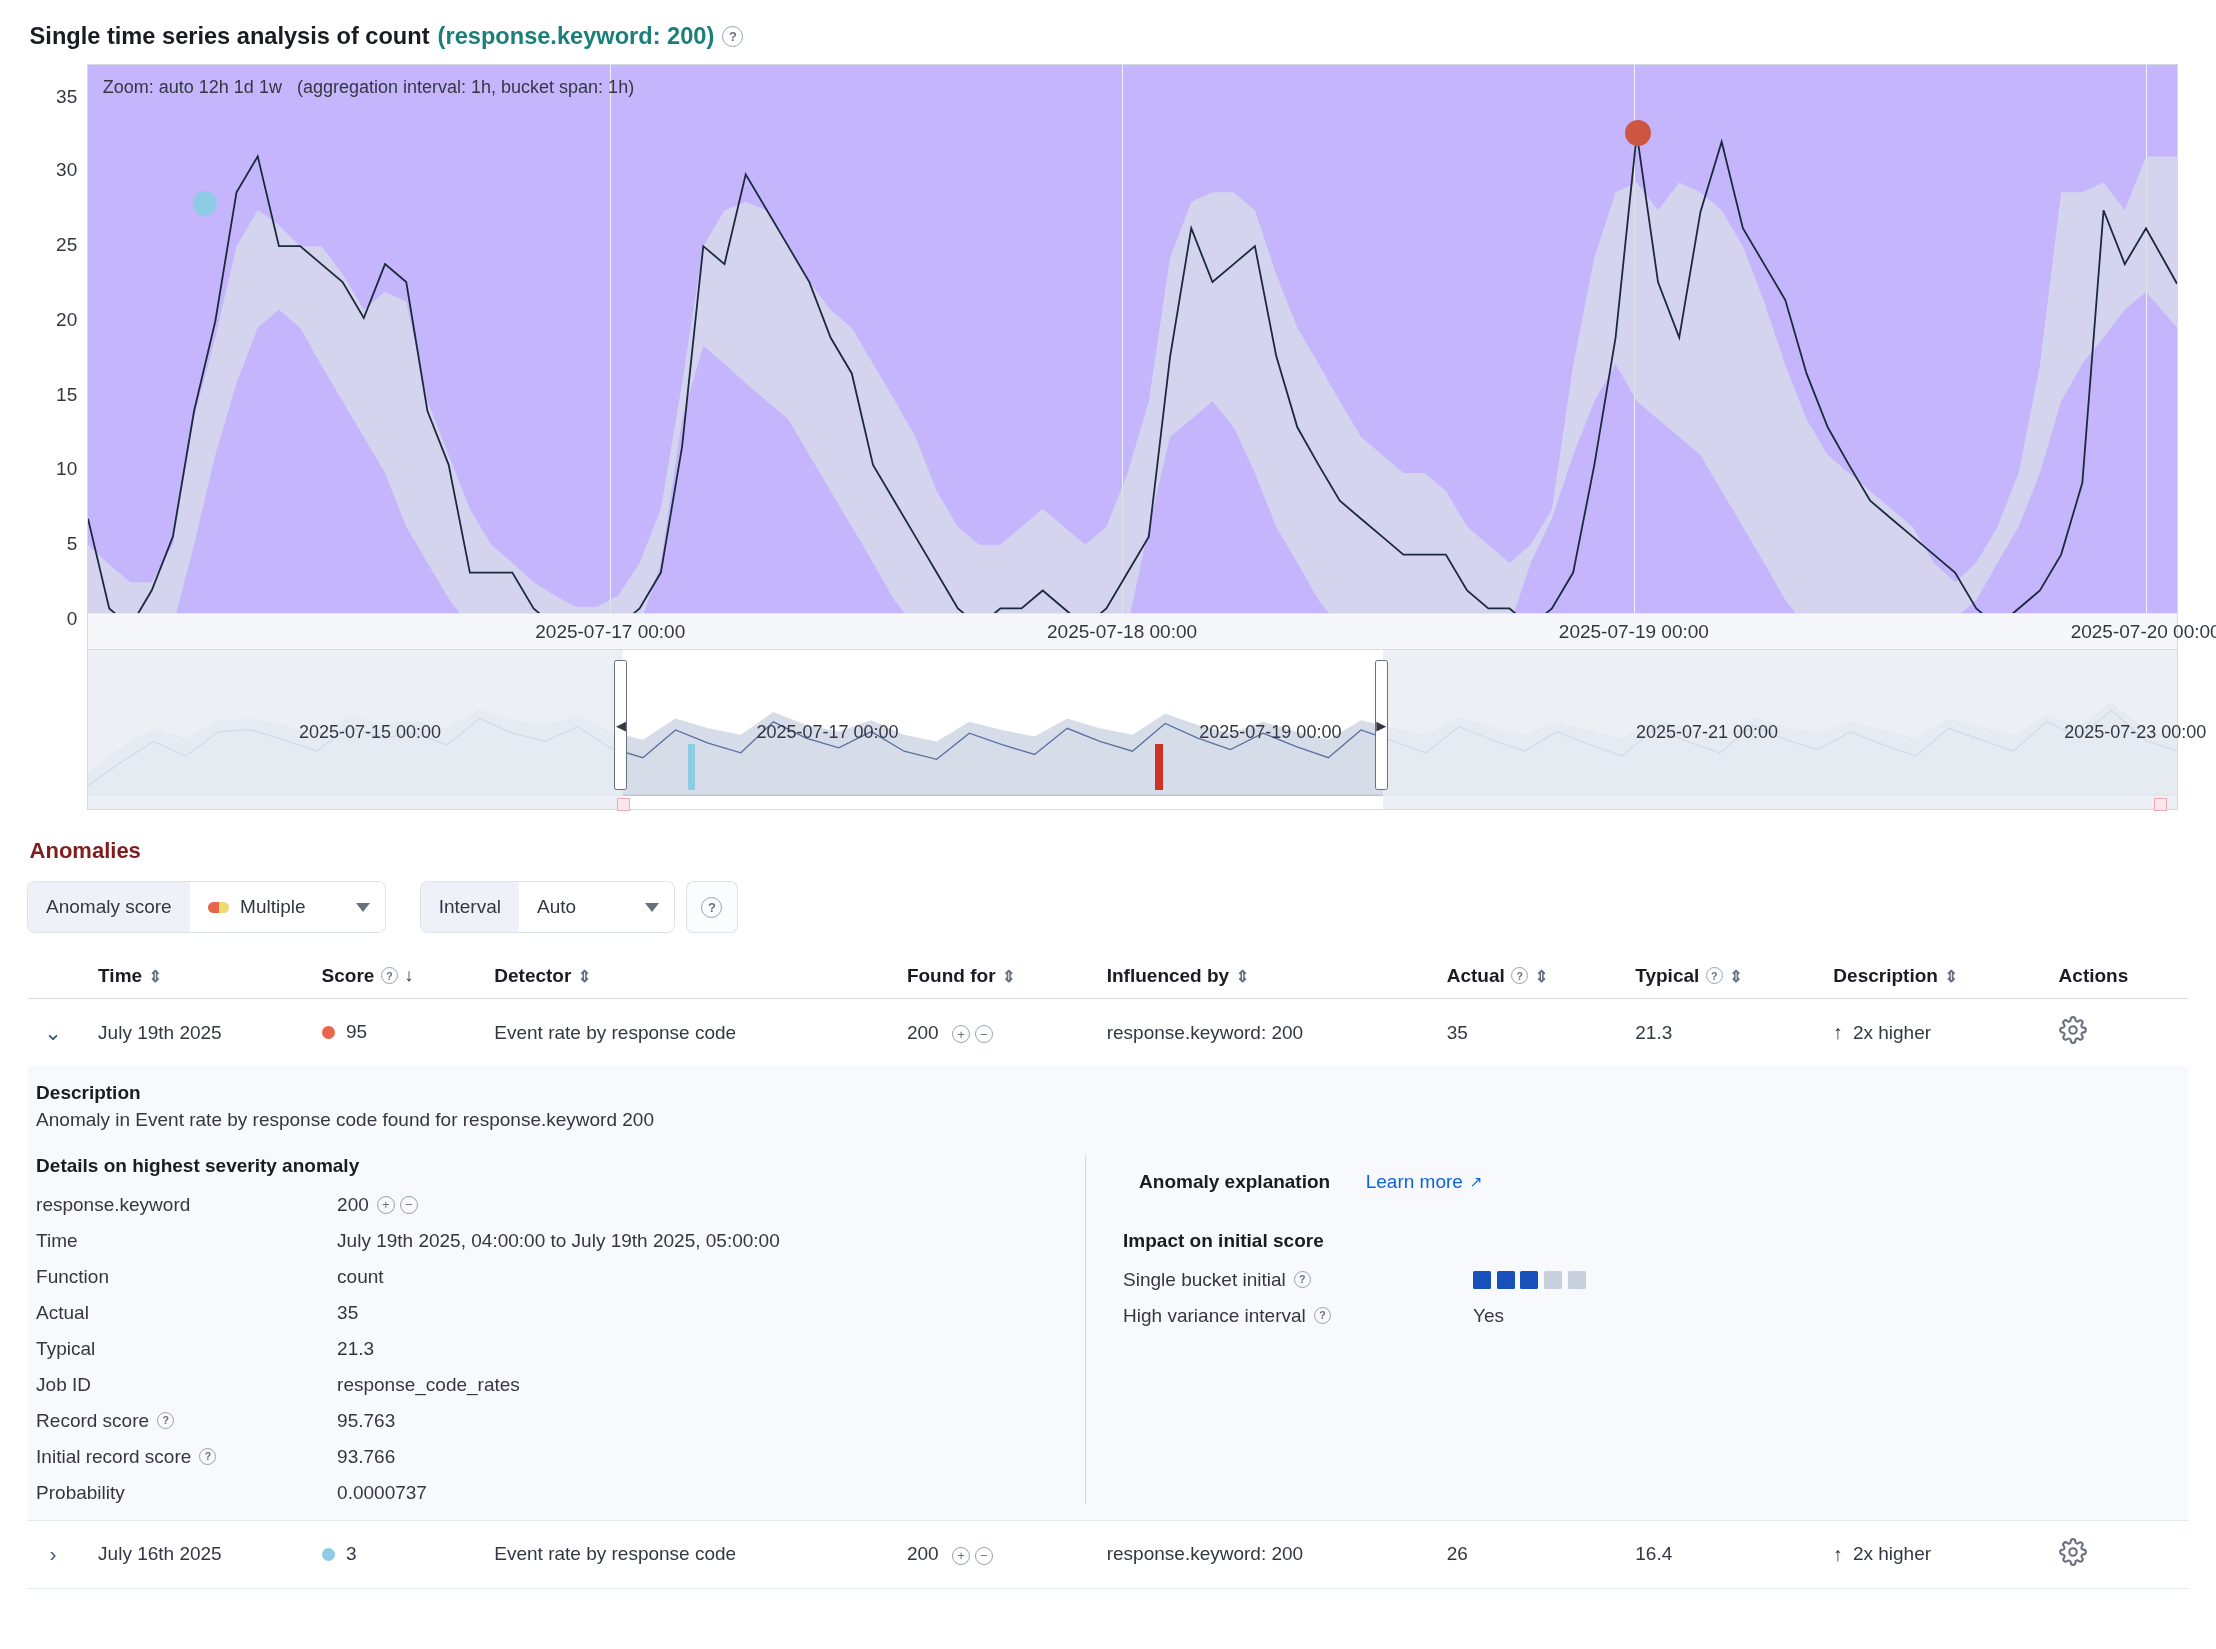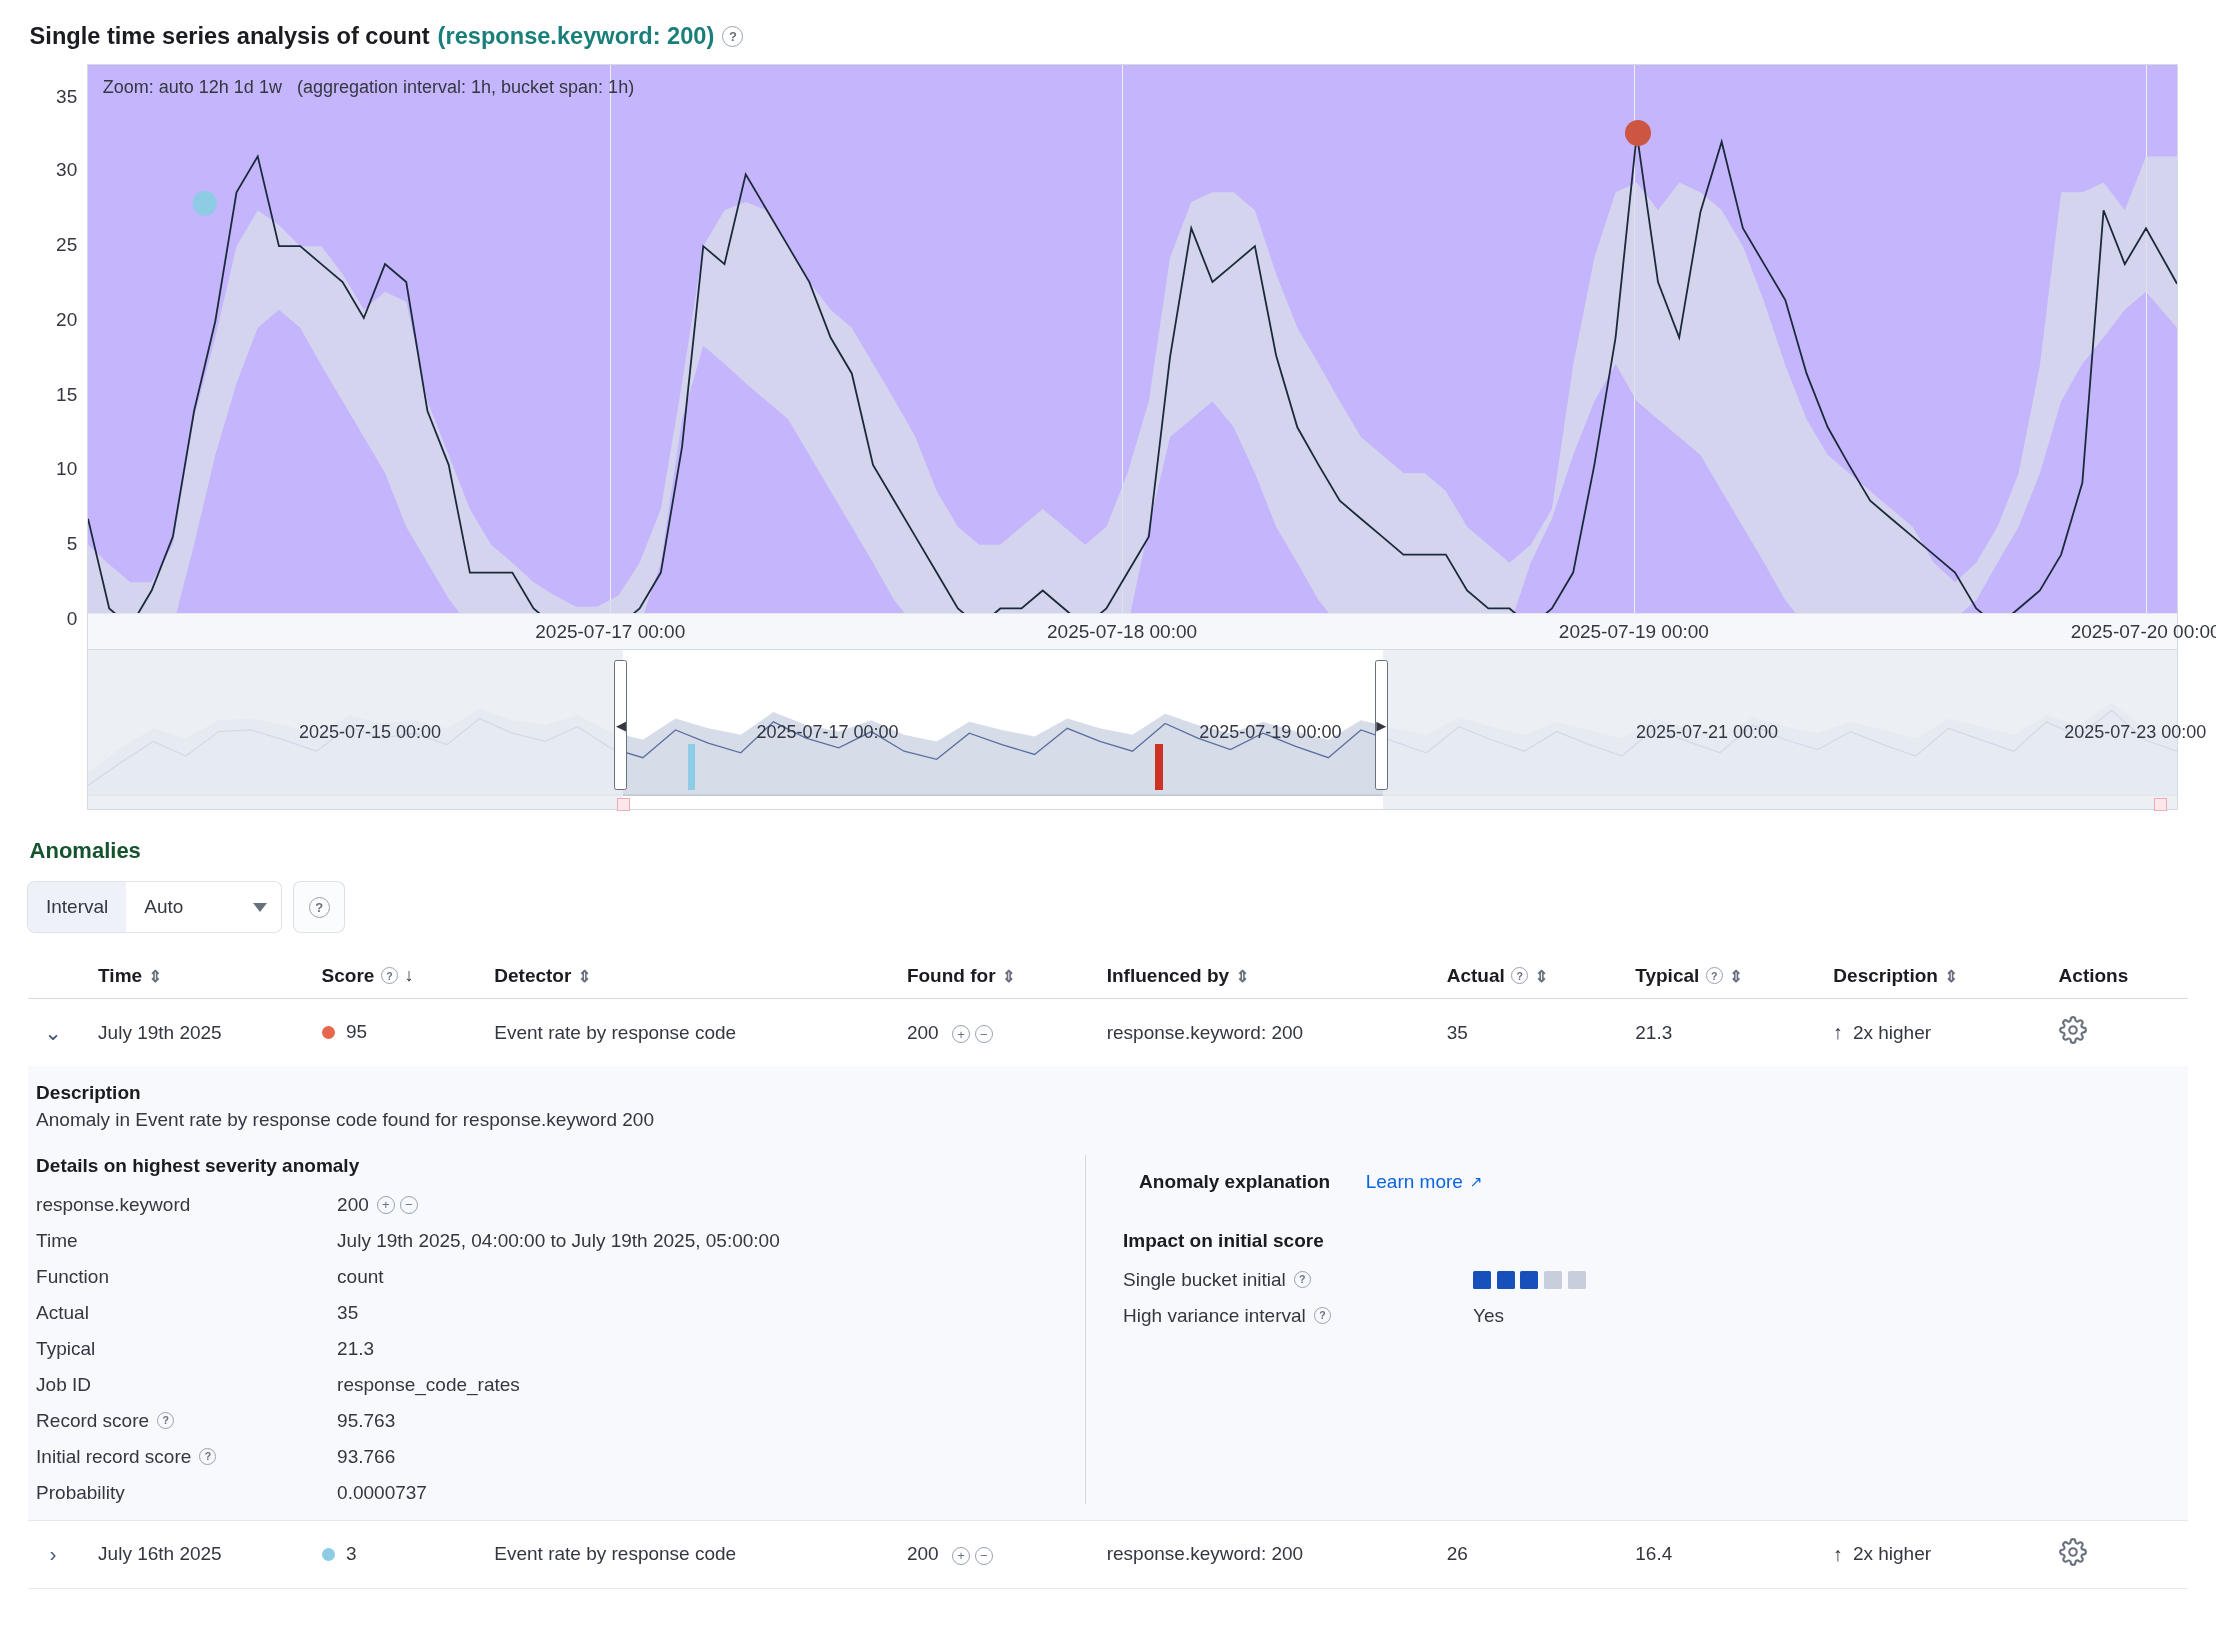--- a/index.html
+++ b/index.html
@@ -163,21 +163,21 @@
     bottom: -1.6px;
     width: 13px; height: 13px;
     border: 1.6px solid #f0a9b6;
     background: #fde7ea;
   }
 
   
   .section-title {
     font-size: 22px;
     font-weight: bold;
-    color: #14532d;
+    color: #7f1d1d;
     margin: 28px 0 18px 1.6px;
   }
   .controls {
     display: flex;
     align-items: center;
     gap: 36px;
     margin-bottom: 21px;
   }
   .control-group {
     display: flex;
@@ -474,20 +474,30 @@
 
         <div class="ctx-bottom-marker" style="left:25.3%"></div>
         <div class="ctx-bottom-marker" style="right:0.5%"></div>
       </div>
     </div>
   </div>
 
   <div class="section-title">Anomalies</div>
 
   <div class="controls">
+    <div class="control-group">
+      <div class="control-label">Anomaly score</div>
+      <div class="control-value">
+        <span class="inner">
+          <span class="sev-dot-multi"></span>
+          <span>Multiple</span>
+        </span>
+        <span class="caret-down"></span>
+      </div>
+    </div>
 
     <div style="display:flex;align-items:center">
       <div class="control-group">
         <div class="control-label">Interval</div>
         <div class="control-value" style="min-width:155px">
           <span class="inner">
               <span>Auto</span>
             </span>
           <span class="caret-down"></span>
         </div>

